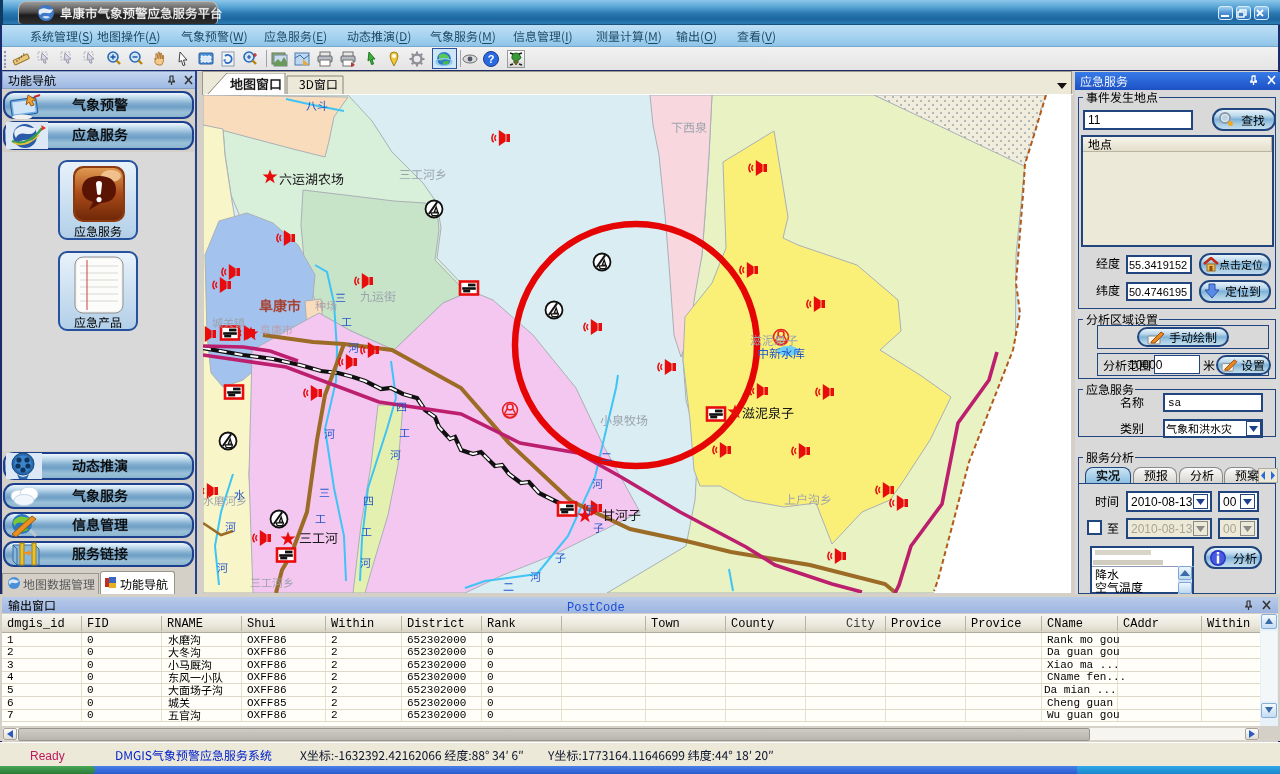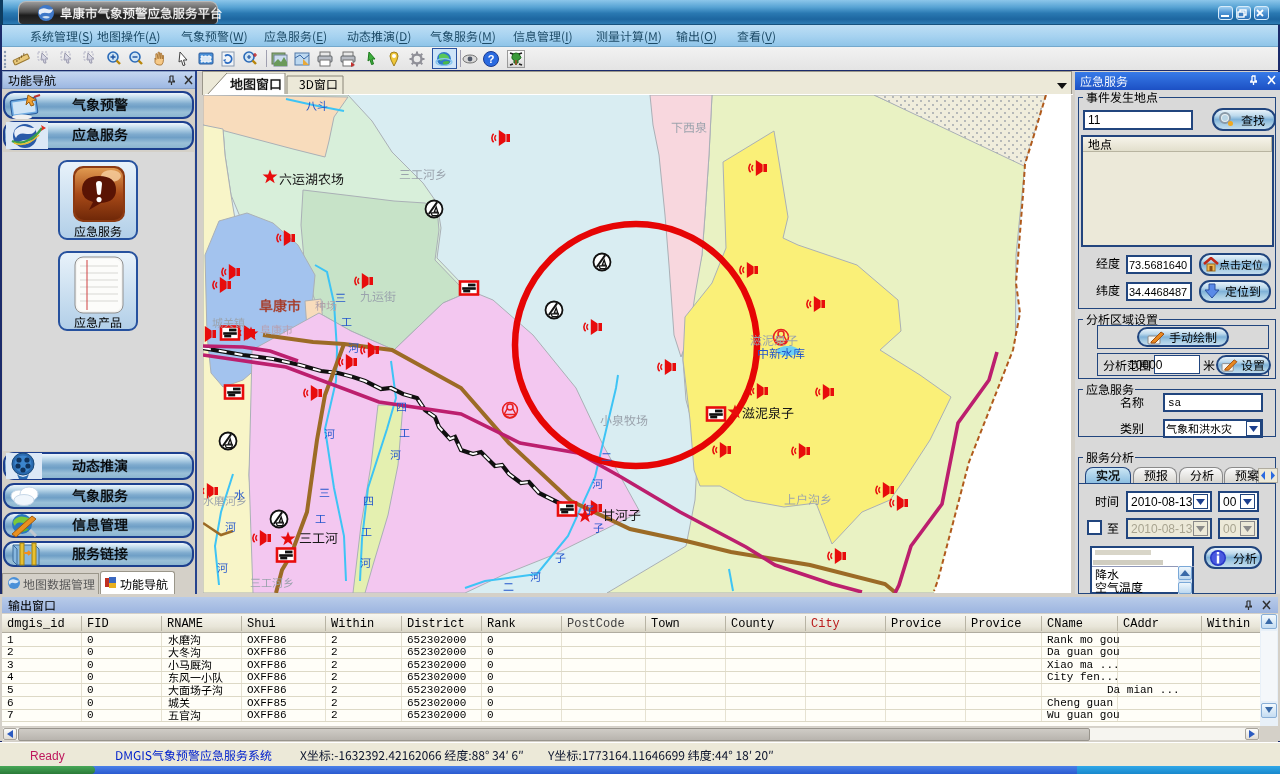--- a/index.html
+++ b/index.html
@@ -366,29 +366,29 @@
 <div style="position:absolute;left:1088px;top:113px;font:12px Liberation Sans;color:#000">11</div>
 <div style="position:absolute;left:1212px;top:108px;width:64px;height:23px;background:linear-gradient(180deg,#e8f3fa 0%,#bcd9ec 30%,#7fb2d8 50%,#a7cde4 75%,#c2dcee 100%);border:2px solid #21457e;border-radius:11px"></div>
 <svg style="position:absolute;left:1218px;top:111px" width="17" height="17" viewBox="0 0 17 17">
     <circle cx="7" cy="7" r="5" fill="#e8f0f4" stroke="#8a9aa8" stroke-width="2"></circle>
     <circle cx="7" cy="7" r="3" fill="#b8d4e4"></circle>
     <circle cx="12.5" cy="12.5" r="2.5" fill="#f0a820"></circle>
   </svg>
 <div style="position:absolute;left:1081px;top:135px;width:193px;height:112px;background:#ece9d9;border:2px solid #23457e"></div>
 <div style="position:absolute;left:1083px;top:137px;width:189px;height:15px;background:linear-gradient(180deg,#f6f4ea,#e2dfcc);border-right:1px solid #b8b4a0;border-bottom:1px solid #b8b4a0"></div>
 <div style="position:absolute;left:1126px;top:255px;width:66px;height:19px;background:#fff;border:2px solid #21457e"></div>
-<div style="position:absolute;left:1129px;top:259px;font:11px Liberation Sans;color:#000;letter-spacing:0">73.5681640</div>
+<div style="position:absolute;left:1129px;top:259px;font:11px Liberation Sans;color:#000;letter-spacing:0">55.3419152</div>
 <div style="position:absolute;left:1199px;top:253px;width:72px;height:23px;background:linear-gradient(180deg,#e8f3fa 0%,#bcd9ec 30%,#7fb2d8 50%,#a7cde4 75%,#c2dcee 100%);border:2px solid #21457e;border-radius:11px"></div>
 <svg style="position:absolute;left:1203px;top:257px" width="16" height="15" viewBox="0 0 16 15">
     <path d="M1 7 L8 1 L15 7" fill="none" stroke="#c02818" stroke-width="2.6"></path>
     <rect x="4" y="7" width="8" height="7" fill="#f0b850" stroke="#a07020"></rect>
     <rect x="6.5" y="9" width="3" height="5" fill="#8a4a10"></rect>
   </svg>
 <div style="position:absolute;left:1126px;top:282px;width:66px;height:19px;background:#fff;border:2px solid #21457e"></div>
-<div style="position:absolute;left:1129px;top:286px;font:11px Liberation Sans;color:#000">34.4468487</div>
+<div style="position:absolute;left:1129px;top:286px;font:11px Liberation Sans;color:#000">50.4746195</div>
 <div style="position:absolute;left:1199px;top:280px;width:72px;height:23px;background:linear-gradient(180deg,#e8f3fa 0%,#bcd9ec 30%,#7fb2d8 50%,#a7cde4 75%,#c2dcee 100%);border:2px solid #21457e;border-radius:11px"></div>
 <svg style="position:absolute;left:1204px;top:283px" width="16" height="16" viewBox="0 0 16 16">
     <path d="M5 1 L11 1 L11 7 L15 7 L8 15 L1 7 L5 7 Z" fill="#5a8ae8" stroke="#2a50a0"></path>
   </svg>
 <div style="position:absolute;left:1078px;top:319px;width:198px;height:60px;border:1px solid #21457e"></div>
 <div style="position:absolute;left:1083px;top:312px;width:76px;height:13px;background:#d9d9d9"></div>
 <div style="position:absolute;left:1097px;top:325px;width:172px;height:24px;border:1px solid #21457e"></div>
 <div style="position:absolute;left:1137px;top:327px;width:92px;height:20px;background:linear-gradient(180deg,#e8f3fa 0%,#bcd9ec 30%,#7fb2d8 50%,#a7cde4 75%,#c2dcee 100%);border:2px solid #21457e;border-radius:11px"></div>
 <svg style="position:absolute;left:1147px;top:330px" width="18" height="15" viewBox="0 0 18 15">
     <rect x="1" y="6" width="12" height="8" rx="1" fill="#f4f4f0" stroke="#8a8a8a"></rect>
@@ -481,27 +481,27 @@
 <div style="position:absolute;left:167px;top:617px;font:12px Liberation Mono;color:#000">RNAME</div>
 <div style="position:absolute;left:325px;top:616px;width:1px;height:15px;background:#b8b4a4"></div>
 <div style="position:absolute;left:247px;top:617px;font:12px Liberation Mono;color:#000">Shui</div>
 <div style="position:absolute;left:401px;top:616px;width:1px;height:15px;background:#b8b4a4"></div>
 <div style="position:absolute;left:331px;top:617px;font:12px Liberation Mono;color:#000">Within</div>
 <div style="position:absolute;left:481px;top:616px;width:1px;height:15px;background:#b8b4a4"></div>
 <div style="position:absolute;left:407px;top:617px;font:12px Liberation Mono;color:#000">District</div>
 <div style="position:absolute;left:561px;top:616px;width:1px;height:15px;background:#b8b4a4"></div>
 <div style="position:absolute;left:487px;top:617px;font:12px Liberation Mono;color:#000">Rank</div>
 <div style="position:absolute;left:645px;top:616px;width:1px;height:15px;background:#b8b4a4"></div>
-<div style="position:absolute;left:567px;top:617px;font:12px Liberation Mono;color:#404040">PostCode</div>
+<div style="position:absolute;left:567px;top:601px;font:12px Liberation Mono;color:#1d4ed8">PostCode</div>
 <div style="position:absolute;left:725px;top:616px;width:1px;height:15px;background:#b8b4a4"></div>
 <div style="position:absolute;left:651px;top:617px;font:12px Liberation Mono;color:#000">Town</div>
 <div style="position:absolute;left:805px;top:616px;width:1px;height:15px;background:#b8b4a4"></div>
 <div style="position:absolute;left:731px;top:617px;font:12px Liberation Mono;color:#000">County</div>
 <div style="position:absolute;left:885px;top:616px;width:1px;height:15px;background:#b8b4a4"></div>
-<div style="position:absolute;left:811px;top:617px;font:12px Liberation Mono;color:#b91c1c">City</div>
+<div style="position:absolute;left:846px;top:617px;font:12px Liberation Mono;color:#404040">City</div>
 <div style="position:absolute;left:965px;top:616px;width:1px;height:15px;background:#b8b4a4"></div>
 <div style="position:absolute;left:891px;top:617px;font:12px Liberation Mono;color:#000">Provice</div>
 <div style="position:absolute;left:1041px;top:616px;width:1px;height:15px;background:#b8b4a4"></div>
 <div style="position:absolute;left:971px;top:617px;font:12px Liberation Mono;color:#000">Provice</div>
 <div style="position:absolute;left:1117px;top:616px;width:1px;height:15px;background:#b8b4a4"></div>
 <div style="position:absolute;left:1047px;top:617px;font:12px Liberation Mono;color:#000">CName</div>
 <div style="position:absolute;left:1201px;top:616px;width:1px;height:15px;background:#b8b4a4"></div>
 <div style="position:absolute;left:1123px;top:617px;font:12px Liberation Mono;color:#000">CAddr</div>
 <div style="position:absolute;left:1207px;top:617px;font:12px Liberation Mono;color:#000">Within</div>
 <div style="position:absolute;left:81px;top:633px;width:1px;height:89px;background:#e6e2d2"></div>
@@ -543,29 +543,29 @@
 <div style="position:absolute;left:407px;top:659px;font:11px Liberation Mono;color:#000">652302000</div>
 <div style="position:absolute;left:487px;top:659px;font:11px Liberation Mono;color:#000">0</div>
 <div style="position:absolute;left:1047px;top:659px;font:11px Liberation Mono;color:#000">Xiao ma ...</div>
 <div style="position:absolute;left:2px;top:683px;width:1258px;height:1px;background:#ddd9c6"></div>
 <div style="position:absolute;left:7px;top:671px;font:11px Liberation Mono;color:#000">4</div>
 <div style="position:absolute;left:87px;top:671px;font:11px Liberation Mono;color:#000">0</div>
 <div style="position:absolute;left:247px;top:671px;font:11px Liberation Mono;color:#000">OXFF86</div>
 <div style="position:absolute;left:331px;top:671px;font:11px Liberation Mono;color:#000">2</div>
 <div style="position:absolute;left:407px;top:671px;font:11px Liberation Mono;color:#000">652302000</div>
 <div style="position:absolute;left:487px;top:671px;font:11px Liberation Mono;color:#000">0</div>
-<div style="position:absolute;left:1047px;top:671px;font:11px Liberation Mono;color:#000">City fen...</div>
+<div style="position:absolute;left:1047px;top:671px;font:11px Liberation Mono;color:#000">CName fen...</div>
 <div style="position:absolute;left:2px;top:696px;width:1258px;height:1px;background:#ddd9c6"></div>
 <div style="position:absolute;left:7px;top:684px;font:11px Liberation Mono;color:#000">5</div>
 <div style="position:absolute;left:87px;top:684px;font:11px Liberation Mono;color:#000">0</div>
 <div style="position:absolute;left:247px;top:684px;font:11px Liberation Mono;color:#000">OXFF86</div>
 <div style="position:absolute;left:331px;top:684px;font:11px Liberation Mono;color:#000">2</div>
 <div style="position:absolute;left:407px;top:684px;font:11px Liberation Mono;color:#000">652302000</div>
 <div style="position:absolute;left:487px;top:684px;font:11px Liberation Mono;color:#000">0</div>
-<div style="position:absolute;left:1107px;top:684px;font:11px Liberation Mono;color:#000">Da mian ...</div>
+<div style="position:absolute;left:1044px;top:684px;font:11px Liberation Mono;color:#000">Da mian ...</div>
 <div style="position:absolute;left:2px;top:709px;width:1258px;height:1px;background:#ddd9c6"></div>
 <div style="position:absolute;left:7px;top:697px;font:11px Liberation Mono;color:#000">6</div>
 <div style="position:absolute;left:87px;top:697px;font:11px Liberation Mono;color:#000">0</div>
 <div style="position:absolute;left:247px;top:697px;font:11px Liberation Mono;color:#000">OXFF85</div>
 <div style="position:absolute;left:331px;top:697px;font:11px Liberation Mono;color:#000">2</div>
 <div style="position:absolute;left:407px;top:697px;font:11px Liberation Mono;color:#000">652302000</div>
 <div style="position:absolute;left:487px;top:697px;font:11px Liberation Mono;color:#000">0</div>
 <div style="position:absolute;left:1047px;top:697px;font:11px Liberation Mono;color:#000">Cheng guan</div>
 <div style="position:absolute;left:2px;top:721px;width:1258px;height:1px;background:#ddd9c6"></div>
 <div style="position:absolute;left:7px;top:709px;font:11px Liberation Mono;color:#000">7</div>

